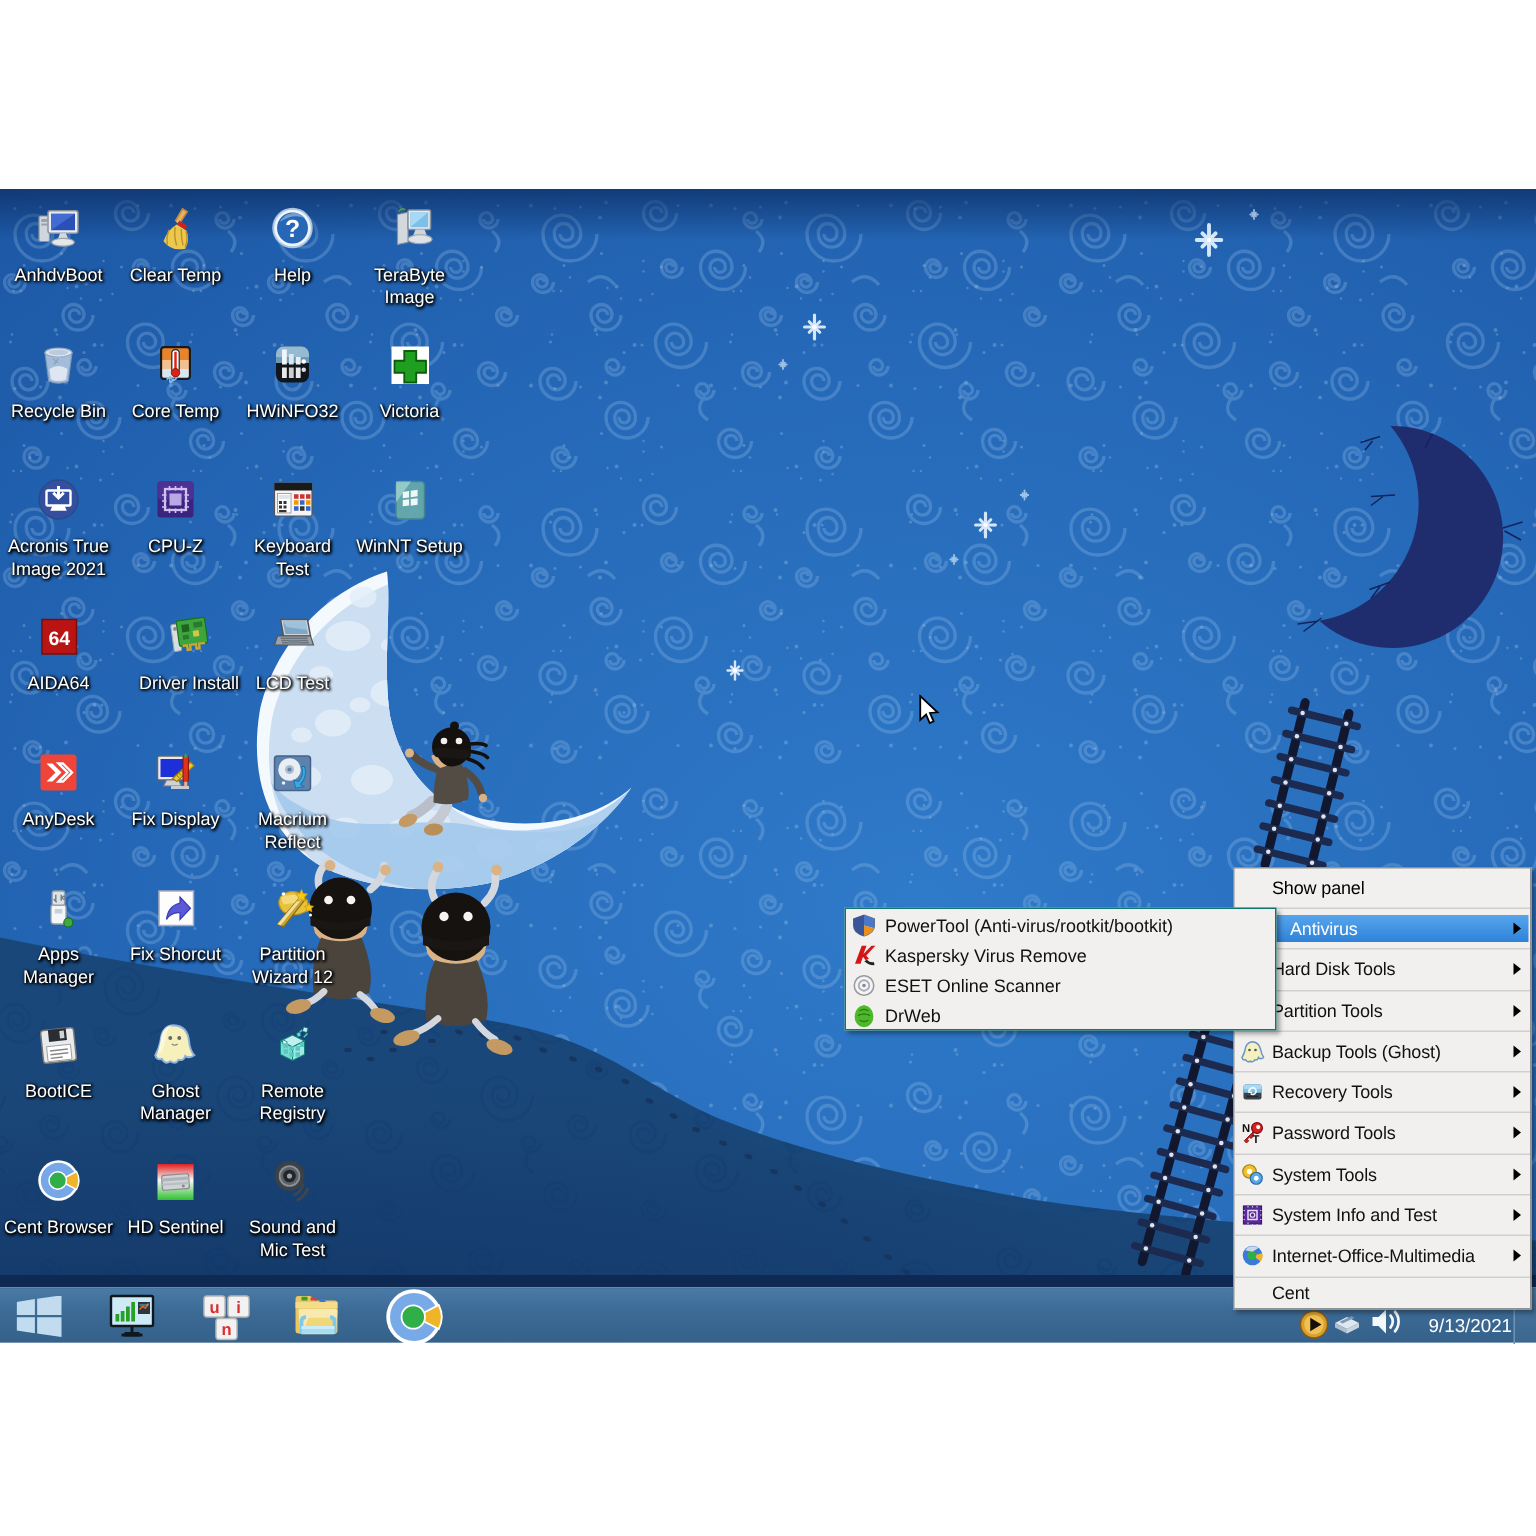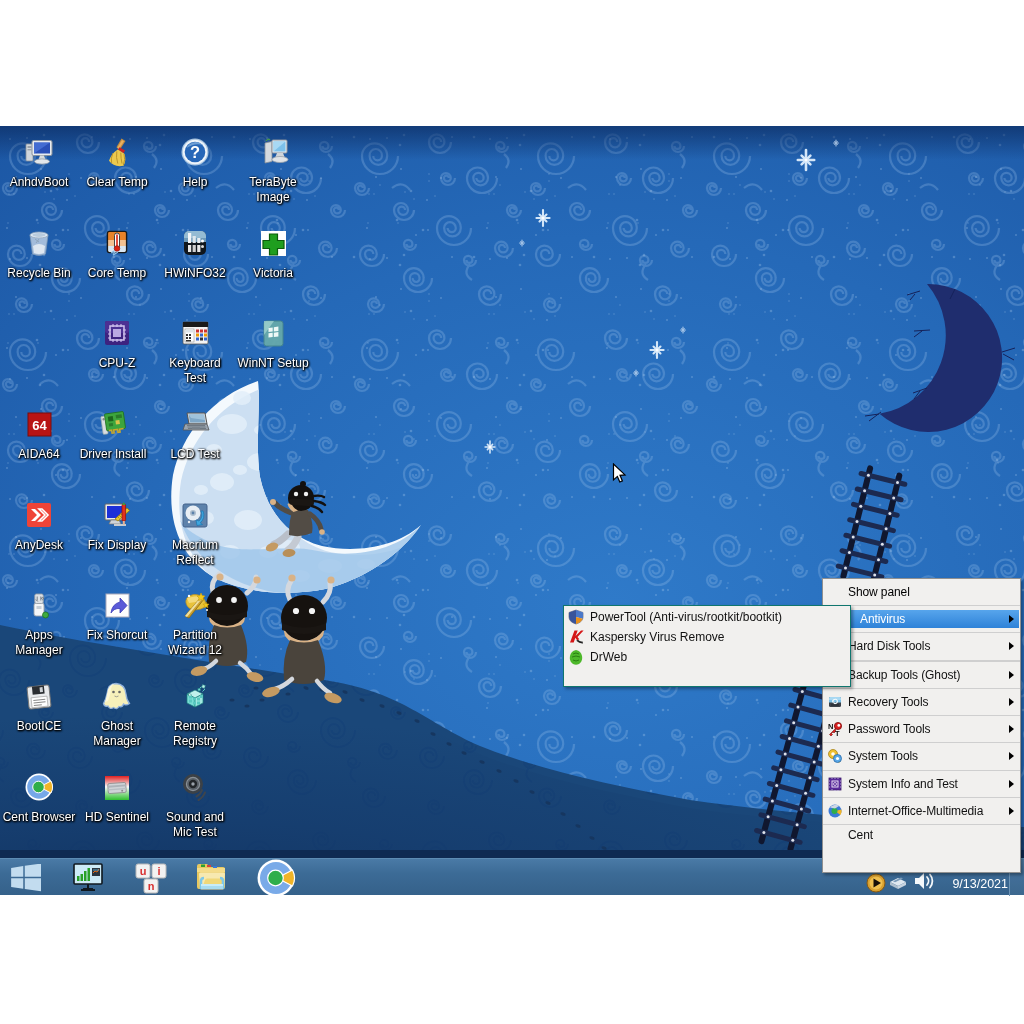--- a/index.html
+++ b/index.html
@@ -457,20 +457,29 @@
 <rect x="18.2" y="17" width="3.2" height="7" fill="#e8e8e8"></rect>
 <circle cx="23.5" cy="18.5" r="1.5" fill="#ddd"></circle>
 </g>
       </svg><div class="lbl">HWiNFO32</div></div>
     <div class="cell" style="left:235px;top:102px"><svg width="32" height="32" viewBox="0 0 32 32">
         <g>
 <rect x="4" y="3" width="25" height="25" fill="#fff"></rect>
 <path d="M12.5 6 h8 v6.5 H27 v8 h-6.5 V27 h-8 v-6.5 H6 v-8 h6.5 Z" fill="#1f9e1f" stroke="#0c5c0c" stroke-width="1.2"></path>
 </g>
       </svg><div class="lbl">Victoria</div></div>
+    <div class="cell" style="left:1px;top:192px"><svg width="32" height="32" viewBox="0 0 32 32">
+        <g>
+<circle cx="16" cy="15" r="13" fill="#334f9e"></circle>
+<circle cx="16" cy="15" r="13" fill="none" stroke="#2a4a8c" stroke-width="1"></circle>
+<rect x="8" y="9" width="16" height="10" rx="1" fill="none" stroke="#fff" stroke-width="1.6"></rect>
+<path d="M16 6 l0 8 m-3.5 -3.5 l3.5 3.5 l3.5 -3.5" stroke="#fff" stroke-width="2" fill="none"></path>
+<path d="M12 19 l8 0 l1.5 3.5 l-11 0 Z" fill="#fff"></path>
+</g>
+      </svg><div class="lbl">Acronis True<br>Image 2021</div></div>
     <div class="cell" style="left:79px;top:192px"><svg width="32" height="32" viewBox="0 0 32 32">
         <g>
 <rect x="4" y="3" width="24" height="24" rx="2" fill="#3d2380"></rect>
 <rect x="4" y="3" width="24" height="12" rx="2" fill="#4c3093"></rect>
 <rect x="9" y="8" width="14" height="14" fill="none" stroke="#cfc2ee" stroke-width="1.5"></rect>
 <rect x="12" y="11" width="8" height="8" fill="#b9a8e2"></rect>
 <path d="M12 9 v-3 m4 3 v-3 m4 3 v-3 M12 21 v3 m4 -3 v3 m4 -3 v3 M10 12 h-3 m3 4 h-3 m3 4 h-3 M22 12 h3 m-3 4 h3 m-3 4 h3" stroke="#cfc2ee" stroke-width="1.1"></path>
 </g>
       </svg><div class="lbl">CPU-Z</div></div>
     <div class="cell" style="left:157px;top:192px"><svg width="32" height="32" viewBox="0 0 32 32">
@@ -514,21 +523,21 @@
             <path d="M16.8 14.7 l4.6 -0.6 v4.4 l-4.6 0.6 Z"></path>
 </g>
 </g>
       </svg><div class="lbl">WinNT Setup</div></div>
     <div class="cell" style="left:1px;top:283px"><svg width="32" height="32" viewBox="0 0 32 32">
         <g>
 <rect x="5" y="4" width="23" height="23" fill="#b81414" stroke="#7a0c0c" stroke-width="1"></rect>
 <text x="16.5" y="21" font-family="Liberation Sans" font-size="13" font-weight="bold" fill="#fff" text-anchor="middle">64</text>
 </g>
       </svg><div class="lbl">AIDA64</div></div>
-    <div class="cell" style="left:75px;top:283px"><svg width="32" height="32" viewBox="0 0 32 32">
+    <div class="cell" style="left:88px;top:283px"><svg width="32" height="32" viewBox="0 0 32 32">
         <g transform="rotate(-8 16 16)">
 <rect x="5" y="6" width="5" height="18" rx="1" fill="#d9dde1" stroke="#9aa" stroke-width="0.7"></rect>
 <circle cx="7.5" cy="9" r="1.2" fill="#888"></circle>
 <rect x="9" y="4" width="19" height="17" rx="1" fill="#3da53d" stroke="#1d701d" stroke-width="0.8"></rect>
 <rect x="12" y="7" width="5" height="5" fill="#1d651d"></rect>
           <rect x="20" y="6.5" width="6" height="3.5" fill="#2a7a2a"></rect>
 <rect x="19" y="12" width="4" height="4" fill="#d8c24a"></rect>
           <rect x="12" y="14" width="4" height="3" fill="#2a7a2a"></rect>
 <path d="M11 21 h3 v3 h2 v-3 h4 v3 h2 v-3 h4" stroke="#caa92c" stroke-width="1.6" fill="none"></path>
 </g>
@@ -773,20 +782,32 @@
             <rect x="2" y="5" width="11" height="2" fill="#a8aeb4"></rect>
             <circle cx="10" cy="10" r="1.2" fill="#889"></circle>
             <path d="M9 7 q3.5 -1 5 2 q1.5 3 -1 5 q-3 1.5 -5 -1 q-1 -2 1 -3 Z" fill="#d82828" stroke="#8a1010" stroke-width="0.6"></path>
             <circle cx="11.5" cy="10.5" r="1" fill="#fff"></circle>
           </g>
         </svg></span>
       <span class="mm-t">Hard Disk Tools</span>
       <span class="mm-arr b"></span>
     </div>
     <div class="mm-sep"></div>
+    <div class="mm-row">
+      <span class="mm-ic"><svg width="16" height="16" viewBox="0 0 16 16">
+          <g>
+            <circle cx="7" cy="9" r="5.5" fill="#e8c23a" stroke="#a8841a" stroke-width="0.8"></circle>
+            <path d="M7 9 L12.5 9 A5.5 5.5 0 0 1 9 14 Z" fill="#58b8e8"></path>
+            <path d="M2 15 L12 3 l2 1.5 L4 16 Z" fill="#caa030"></path>
+            <path d="M11.5 2 l1 2 l2 0.3 l-1.5 1.4 l0.4 2 l-1.9 -1 l-1.8 1 l0.4 -2 L8.6 4.3 l2 -0.3 Z" fill="#f4c818"></path>
+          </g>
+        </svg></span>
+      <span class="mm-t">Partition Tools</span>
+      <span class="mm-arr b"></span>
+    </div>
     <div class="mm-sep"></div>
     <div class="mm-row">
       <span class="mm-ic"><svg width="16" height="16" viewBox="0 0 16 16">
           <g>
             <path d="M8 1.5 q4.5 0.5 5.5 5.5 q0.5 3 2 5 q-2 1.5 -3.5 0 q-0.5 2 -2.5 1.5 q-1 2 -3 1 q-2 1 -3 -1 q-2 0.5 -2.5 -1.5 q1.5 -2.5 2 -5 q0.5 -5 5 -5.5 Z" fill="#f4f0c0" stroke="#6a94c8" stroke-width="1"></path>
             <circle cx="6" cy="7" r="0.9" fill="#555"></circle>
             <circle cx="10" cy="7" r="0.9" fill="#555"></circle>
           </g>
         </svg></span>
       <span class="mm-t">Backup Tools (Ghost)</span>
@@ -884,20 +905,30 @@
           <g>
             <path d="M2 13.5 L6.5 1.5 h3.2 L7.6 7 L13 1.5 h2.6 L9.5 8 l1.8 2.2 -2.2 1 -1.8 -2.4 -1.6 4.7 Z" fill="#d41616"></path>
             <path d="M8.2 11.8 q3.4 3 6.8 2.6 l-0.4 -2 q-2.6 0.6 -4.6 -1.6 Z" fill="#222"></path>
           </g>
         </svg></span>
       <span class="sm-t">Kaspersky Virus Remove</span>
     </div>
     <div class="sm-row">
       <span class="sm-ic"><svg width="16" height="16" viewBox="0 0 16 16">
           <g>
+            <circle cx="8" cy="8" r="6.5" fill="#f4f4f4" stroke="#999" stroke-width="1"></circle>
+            <circle cx="8" cy="8" r="3.5" fill="none" stroke="#aab" stroke-width="1.2"></circle>
+            <circle cx="8" cy="8" r="1.2" fill="#889"></circle>
+          </g>
+        </svg></span>
+      <span class="sm-t">ESET Online Scanner</span>
+    </div>
+    <div class="sm-row">
+      <span class="sm-ic"><svg width="16" height="16" viewBox="0 0 16 16">
+          <g>
             <path d="M8 1 q5 1 6 6 q1 5 -3 8 q-3 1.5 -6 0 q-4 -3 -3 -8 q1 -5 6 -6 Z" fill="#4db82a"></path>
             <path d="M5 5 q3 -2 6 0 M4 8 q4 -2 8 0 M5 11 q3 2 6 0" stroke="#2a8012" stroke-width="1" fill="none"></path>
           </g>
         </svg></span>
       <span class="sm-t">DrWeb</span>
     </div>
   </div>
 <svg width="24" height="24" viewBox="0 0 24 24" style="position:absolute;left:610px;top:463px;z-index:50">
 <path d="M3.5 1 L3.5 17 L7.4 13.4 L9.8 19 L12.4 17.9 L10 12.3 L15 11.9 Z" fill="#fff" stroke="#000" stroke-width="1.2"></path>
 </svg>

